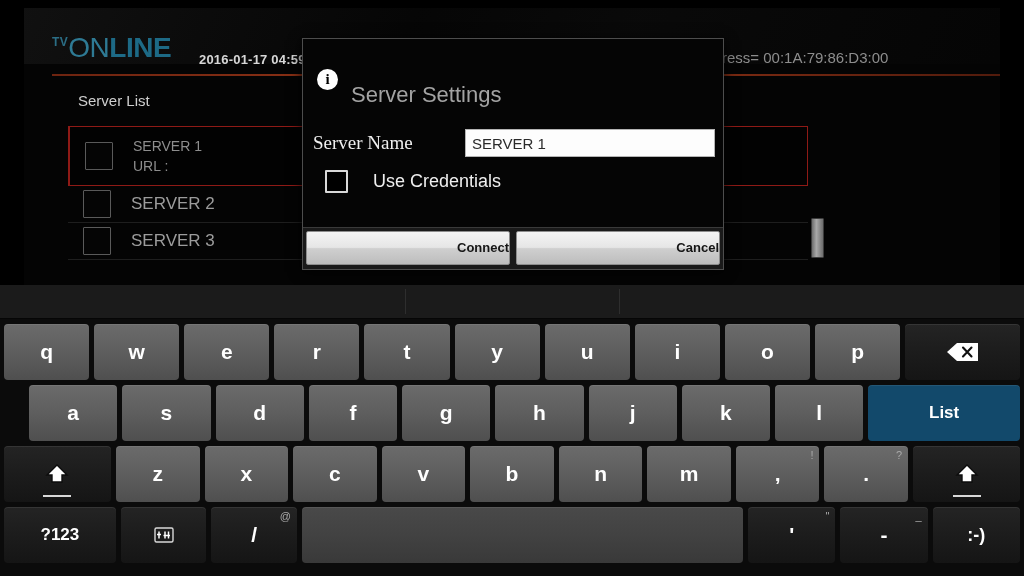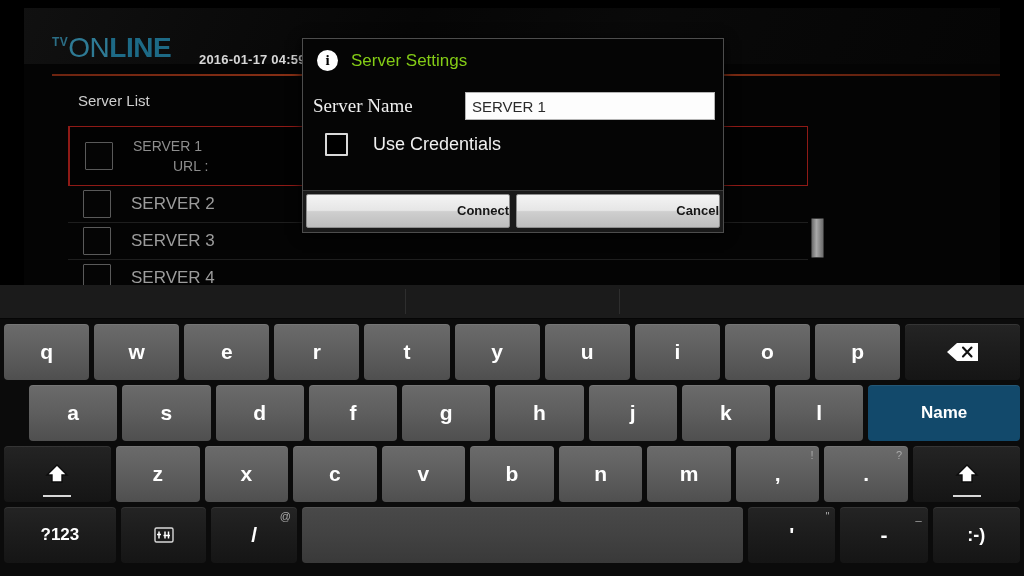--- a/index.html
+++ b/index.html
@@ -152,21 +152,20 @@
     line-height: 20px;
   }
   .server-row.selected .server-name {
     font-size: 14px;
     color: #8e8e8e;
   }
   .server-url {
     font-size: 14px;
     color: #8e8e8e;
     line-height: 20px;
-    margin-left: 40px;
   }
   #list-scrollbar {
     position: absolute;
     left: 787px; top: 210px;
     width: 11px; height: 38px;
     background: linear-gradient(90deg,#6d6d6d,#a8a8a8 40%,#6d6d6d);
     border: 1px solid #3d3d3d;
     border-radius: 1px;
   }
 
@@ -192,22 +191,23 @@
     color: #000;
     font-family: "Liberation Serif", serif;
     font-weight: bold;
     font-size: 15px;
     line-height: 21px;
     text-align: center;
     flex: none;
   }
   #dialog-title {
     margin-left: 13px;
-    font-size: 17px;
-    color: #84cc16;
+    font-size: 22px;
+    color: #a3a3a3;
+    margin-top: 32px;
   }
   #dialog-body {
     padding: 6px 8px 26px 8px;
   }
   .field-row {
     display: flex;
     align-items: center;
     height: 40px;
     margin-bottom: 7px;
   }
@@ -366,20 +366,21 @@
 
   <div id="app-panel">
     <div id="app-hero-shade"></div>
 
     <div id="header-row">
       <div id="logo">
         <span class="tv">TV</span><span class="on">ON</span><span class="line">LINE</span>
       </div>
       <div id="timestamp">2016-01-17 04:59 PM</div>
       <div id="stalker-title">STALKER SERVERS</div>
+      <div id="mac-address">ress= 00:1A:79:86:D3:00</div>
     </div>
 
     <div id="header-divider"></div>
 
     <div id="server-list-title">Server List</div>
 
     <div id="server-list">
 
       <div class="server-row selected">
         <div class="server-cb"></div>
@@ -396,26 +397,20 @@
         </div>
       </div>
 
       <div class="server-row">
         <div class="server-cb"></div>
         <div class="server-labels">
           <div class="server-name">SERVER 3</div>
         </div>
       </div>
 
-      <div class="server-row">
-        <div class="server-cb"></div>
-        <div class="server-labels">
-          <div class="server-name">SERVER 4</div>
-        </div>
-      </div>
 
     </div>
 
     <div id="list-scrollbar"></div>
   </div>
 
   <div id="dialog">
 
     <div id="dialog-head">
       <div id="info-icon">i</div>
@@ -474,21 +469,21 @@
   <div class="kb-row" id="row2">
     <div class="key">a</div>
     <div class="key">s</div>
     <div class="key">d</div>
     <div class="key">f</div>
     <div class="key">g</div>
     <div class="key">h</div>
     <div class="key">j</div>
     <div class="key">k</div>
     <div class="key">l</div>
-    <div class="key action k-next">Name</div>
+    <div class="key action k-next">List</div>
   </div>
 
   <div class="kb-row" id="row3">
     <div class="key dark k-shift">
       <svg width="24" height="22" viewBox="0 0 24 22" aria-hidden="true">
         <path d="M12 2 L22 12 L17 12 L17 19 L7 19 L7 12 L2 12 Z" fill="#ffffff" stroke="#0d0d0d" stroke-width="1.4"></path>
       </svg>
       <div class="underbar"></div>
     </div>
     <div class="key">z</div>

